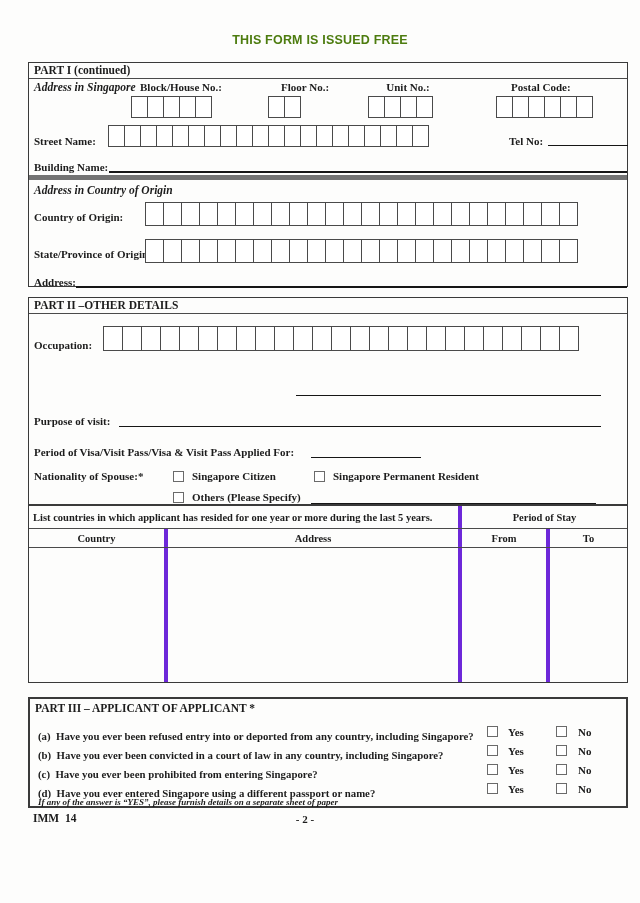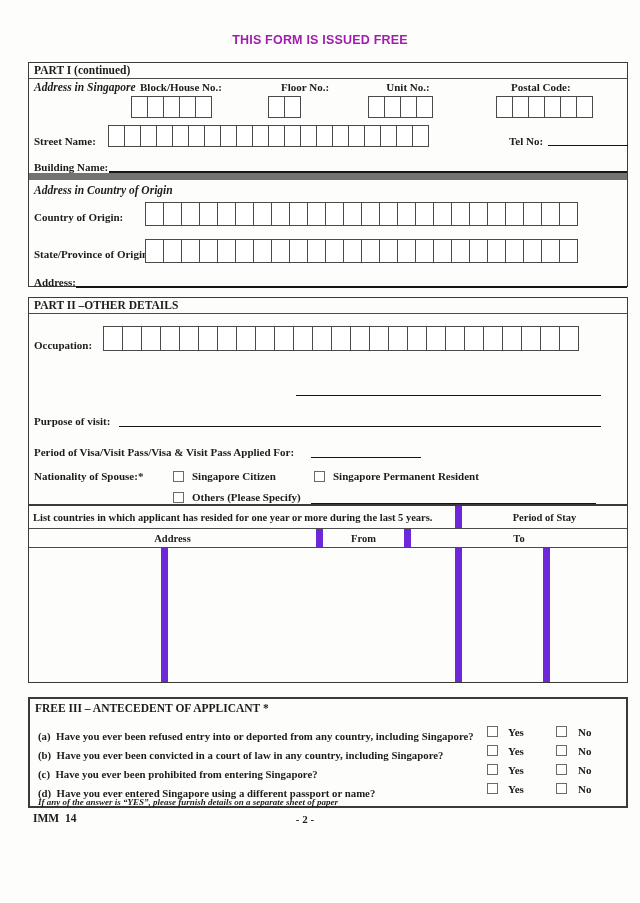--- a/index.html
+++ b/index.html
@@ -33,47 +33,47 @@
   .cbtext{position:absolute;font-weight:bold;font-size:11px;white-space:nowrap;}
 
   
   .rtable{position:absolute;left:28px;top:505px;width:600px;height:178px;border:1.6px solid #3a3a3a;
           box-sizing:border-box;display:flex;flex-direction:column;background:#fdfdfc;}
   .trow{display:flex;box-sizing:border-box;}
   .trow.hr1{height:23px;border-bottom:1px solid #4a4a4a;}
   .trow.hr2{height:19px;border-bottom:1px solid #4a4a4a;}
   .trow.tbody{flex:1;}
   .tcell{box-sizing:border-box;font-weight:bold;font-size:10.5px;display:flex;align-items:center;justify-content:center;}
-  .tcell.brd{border-right:7px solid #6d28d9;}
+  .tcell.brd{border-right:4px solid #6d28d9;}
   .cap-cell{width:433px;justify-content:flex-start;padding-left:4px;}
   .period-cell{flex:1;}
   .c-country{width:139px;}
   .c-address{width:294px;}
   .c-from{width:88px;}
   .c-to{flex:1;}
 
   
   .qrow{position:absolute;left:8px;right:6px;height:14px;}
   .qtext{font-weight:bold;font-size:10.8px;white-space:nowrap;}
   .note{position:absolute;left:8px;font-weight:bold;font-style:italic;font-size:9px;white-space:nowrap;}
 
   .footer-code{position:absolute;left:33px;top:812px;font-weight:bold;font-size:11.5px;white-space:pre;}
   .footer-page{position:absolute;left:270px;top:813px;width:70px;text-align:center;font-weight:bold;font-size:11px;}
 </style>
 </head>
 <body>
 
 <div class="page">
 
-  <div class="free-title" style="color:#a21caf">THIS FORM IS ISSUED FREE</div>
+  <div class="free-title" style="color:#4d7c0f">THIS FORM IS ISSUED FREE</div>
 
   <div class="pbox" style="top:62px;height:225px;">
     <div class="pbox-hdr">PART I (continued)</div>
 
-    <div class="sec" style="height:101px;border-bottom:7px solid #737373;">
+    <div class="sec" style="height:101px;border-bottom:5px solid #737373;">
       <div class="lbl ital" style="left:5px;top:2px;font-size:11.5px;">Address in Singapore</div>
 
       <div class="fgroup" style="left:103px;">
         <span class="glabel" style="padding-left:8px;">Block/House No.:</span>
         <div class="gboxes">
             <div class="cbox"></div>
             <div class="cbox"></div>
             <div class="cbox"></div>
             <div class="cbox"></div>
             <div class="cbox"></div>
@@ -253,34 +253,35 @@
       <div class="fline" style="left:282px;width:285px;top:175px;height:14px;"></div>
     </div>
   </div>
 
   <div class="rtable">
     <div class="trow hr1">
       <div class="tcell brd cap-cell">List countries in which applicant has resided for one year or more during the last 5 years.</div>
       <div class="tcell period-cell">Period of Stay</div>
     </div>
     <div class="trow hr2">
+      <div class="tcell brd c-country">Country</div>
       <div class="tcell brd c-address">Address</div>
       <div class="tcell brd c-from">From</div>
       <div class="tcell c-to">To</div>
     </div>
     <div class="trow tbody">
       <div class="tcell brd c-country"></div>
       <div class="tcell brd c-address"></div>
       <div class="tcell brd c-from"></div>
       <div class="tcell c-to"></div>
     </div>
   </div>
 
   <div class="pbox" style="top:697px;height:111px;border-width:2px;">
-    <div class="pbox-hdr" style="border-bottom:none;padding-top:3px;">FREE III – ANTECEDENT OF APPLICANT *</div>
+    <div class="pbox-hdr" style="border-bottom:none;padding-top:3px;">PART III – APPLICANT OF APPLICANT *</div>
 
     <div class="qrow" style="top:27px;">
       <span class="qtext"><b>(a)</b>&nbsp;
       <span>Have you ever been refused entry into or deported from any country, including Singapore?</span></span>
       <div class="cb" style="left:449px;top:0;"></div>
       <div class="cbtext" style="left:470px;top:0;">Yes</div>
       <div class="cb" style="left:518px;top:0;"></div>
       <div class="cbtext" style="left:540px;top:0;">No</div>
     </div>
 

